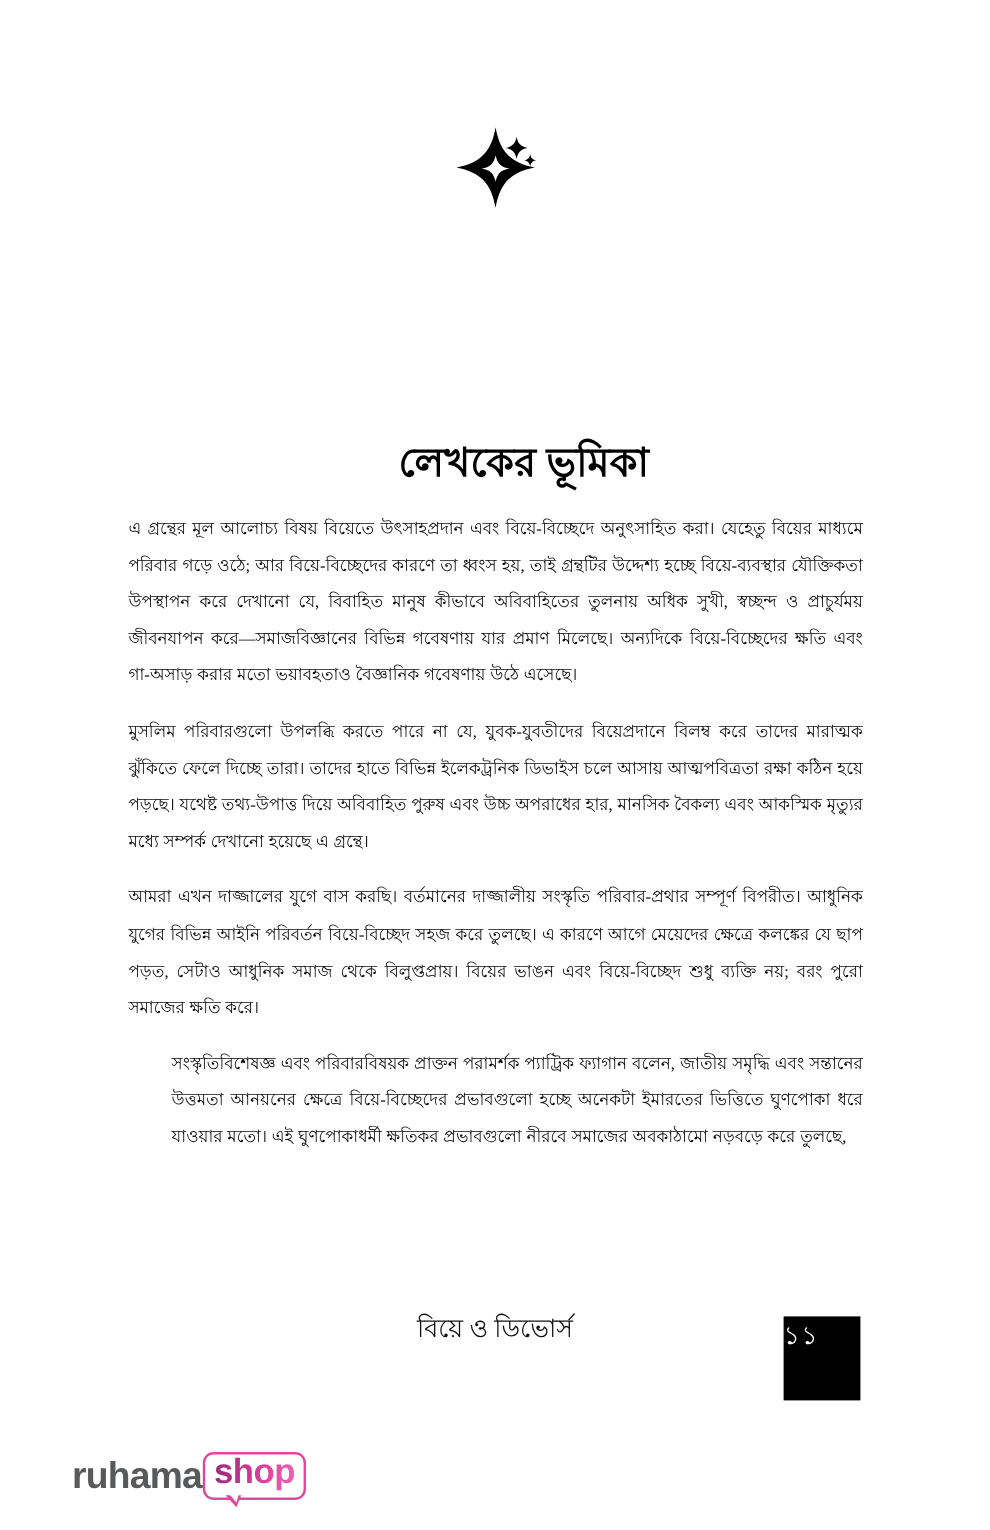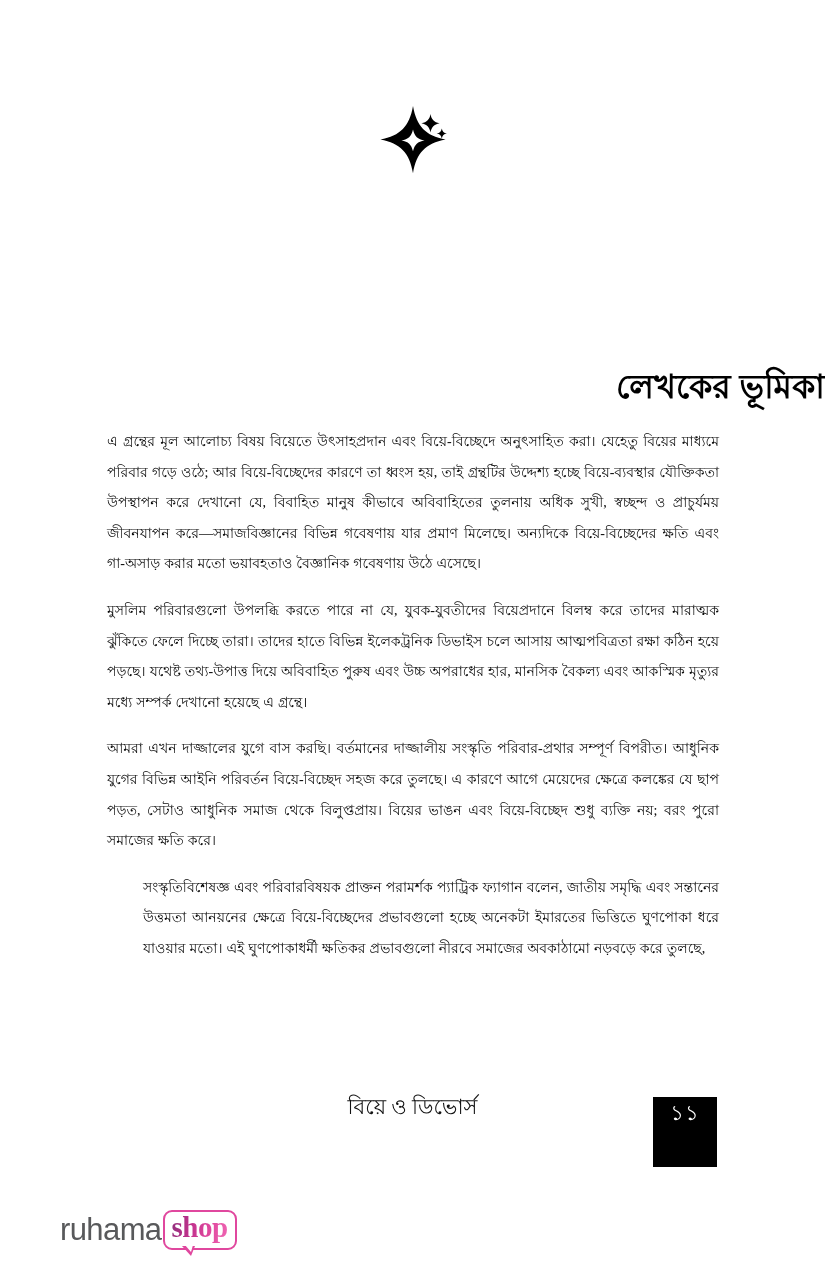--- a/index.html
+++ b/index.html
@@ -33,21 +33,21 @@
     align-items: flex-start;
   }
   .ornament svg { display: block; }
 
   
   .chapter-title {
     position: absolute;
     left: 0;
     right: 0;
     top: 345px;
-    text-align: right;
+    text-align: center;
     font-family: "Liberation Serif", "DejaVu Serif", serif;
     font-size: 33px;
     font-weight: 700;
     line-height: 1.25;
     letter-spacing: 0.2px;
     color: #000000;
     padding-left: 48px;
   }
 
   
@@ -89,21 +89,21 @@
   }
   .page-number-box {
     position: absolute;
     left: 653px;
     top: 5px;
     width: 64px;
     height: 70px;
     background: #000000;
     color: #ffffff;
     display: flex;
-    justify-content: center;
+    justify-content: flex-start;
     align-items: flex-start;
     padding-top: 3px;
     box-sizing: border-box;
     font-family: "Liberation Serif", "DejaVu Serif", serif;
     font-size: 21px;
     line-height: 26px;
     letter-spacing: 1px;
   }
 
   
@@ -115,36 +115,36 @@
     height: 58px;
   }
   .logo-row {
     display: flex;
     align-items: center;
     height: 36px;
   }
   .logo-ruhama {
     font-family: "Liberation Sans", "DejaVu Sans", sans-serif;
     font-size: 31px;
-    font-weight: 400;
+    font-weight: 700;
     letter-spacing: -0.6px;
     color: #58595b;
     line-height: 32px;
   }
   .logo-bubble {
     position: relative;
     margin-left: 1px;
     border: 2.5px solid #e0479e;
     border-radius: 9px;
     padding: 0px 7px 1px 7px;
     line-height: 30px;
     background: #ffffff;
   }
   .logo-shop {
-    font-family: Liberation Serif, serif;
+    font-family: Liberation Sans, sans-serif;
     font-size: 29px;
     font-weight: 700;
     letter-spacing: -0.5px;
     line-height: 30px;
     background: linear-gradient(100deg, #8e2f7b 0%, #c0318c 34%, #e0479e 66%, #ef66b3 100%);
     -webkit-background-clip: text;
     background-clip: text;
     color: transparent;
   }
   .logo-tail {

